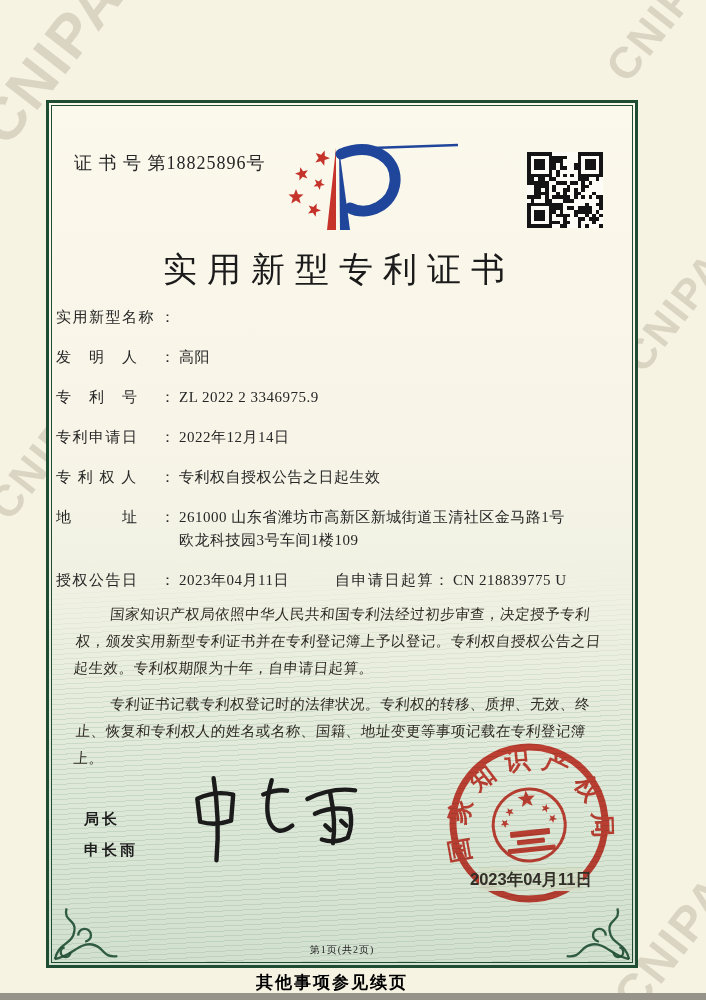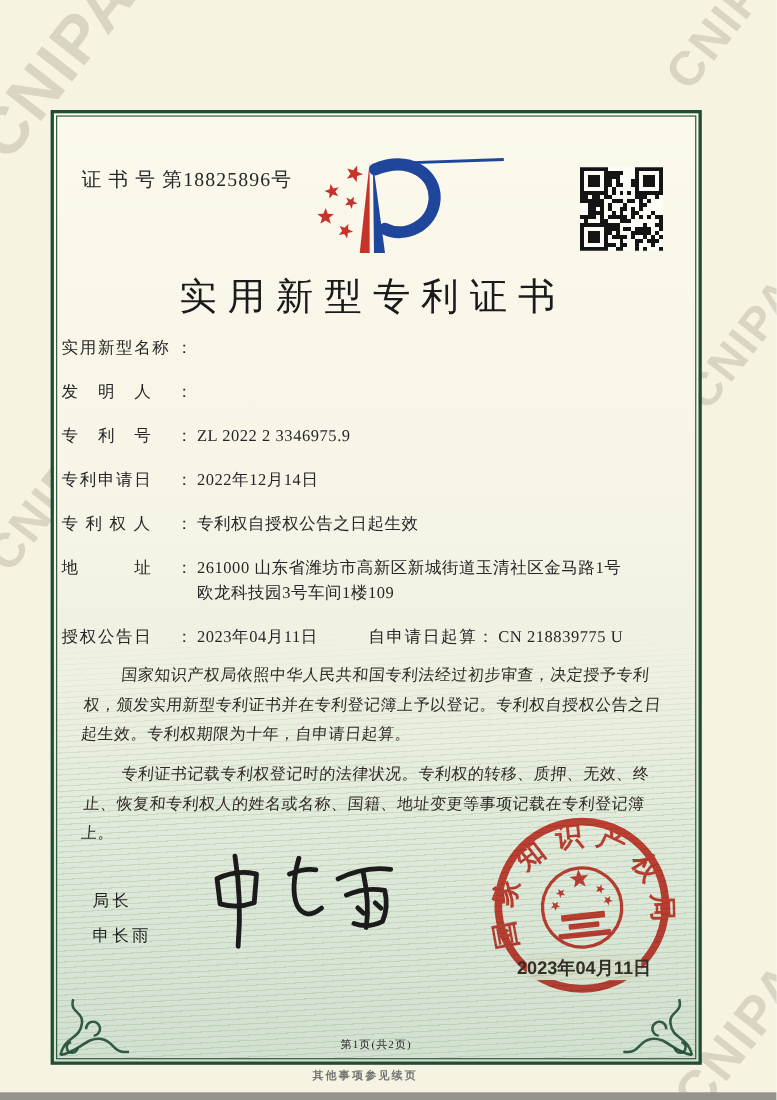--- a/index.html
+++ b/index.html
@@ -73,39 +73,39 @@
   .fcolon{flex:0 0 auto;margin-right:4px;}
   .fvalue{flex:1;letter-spacing:.5px;white-space:pre-line;}
   .flabel2{flex:0 0 auto;margin-left:46px;letter-spacing:1.5px;white-space:pre;}
   .fvalue2{flex:0 0 auto;letter-spacing:.5px;}
 
   .paras{position:absolute;left:76px;top:601px;width:530px;font-size:14.5px;line-height:1.85;
     letter-spacing:.5px;color:#2e2a24;z-index:4;}
   .paras p{margin:0 0 10px 0;text-indent:2.2em;transform:skewX(-5deg);transform-origin:left center;}
 
   .sig-title,.sig-name{position:absolute;left:84px;font-family:"Liberation Sans","DejaVu Sans",sans-serif;
-    font-weight:normal;font-size:15px;letter-spacing:3px;color:#1f1f1f;z-index:5;}
+    font-weight:bold;font-size:15px;letter-spacing:3px;color:#1f1f1f;z-index:5;}
   .sig-title{top:810px;}
   .sig-name{top:841px;}
   .sig-script{position:absolute;left:182px;top:770px;width:195px;height:95px;z-index:5;}
   .sig-script path{stroke:#1b1b1b;stroke-width:4.4;fill:none;stroke-linecap:round;stroke-linejoin:round;}
 
   .seal{position:absolute;left:443px;top:737px;width:172px;height:172px;z-index:6;
     mix-blend-mode:multiply;opacity:.93;}
   .seal .ring{stroke:var(--seal-red);fill:none;stroke-width:7;}
   .seal .emblem{fill:var(--seal-red);}
   .seal .emblem-ring{stroke:var(--seal-red);fill:none;stroke-width:3;}
   .seal text{fill:var(--seal-red);font-family:"Liberation Sans","DejaVu Sans",sans-serif;}
   .seal .date-bg{fill:#fdfaf1;opacity:.95;}
   .seal .date-text{fill:#2c2520;font-weight:bold;font-size:16.5px;}
 
   .page-ind{position:absolute;left:0;right:0;bottom:8px;text-align:center;font-size:10px;
     letter-spacing:1px;z-index:4;}
   .footer-note{position:absolute;left:0;top:971px;width:664px;text-align:center;font-weight:bold;
-    font-size:10px;letter-spacing:2px;color:#737373;z-index:4;}
+    font-size:17px;letter-spacing:2px;color:#000000;z-index:4;}
   .bottom-strip{position:absolute;left:0;bottom:0;width:100%;height:7px;background:#96938a;z-index:7;}
 </style>
 </head>
 <body>
 
 <span class="wm wm1">CNIPA</span>
 <span class="wm wm2">CNIPA</span>
 <span class="wm wm3">CNIPA</span>
 <span class="wm wm4">CNIPA</span>
 <span class="wm wm5">CNIPA</span>
@@ -390,20 +390,21 @@
 <div class="title">实用新型专利证书</div>
 
 <div class="fields">
   <div class="field-row">
     <span class="flabel">实用新型名称</span>
       <span class="fcolon">：</span>
   </div>
   <div class="field-row">
     <span class="flabel">发　明　人</span>
       <span class="fcolon">：</span>
+      <span class="fvalue">高阳</span>
   </div>
   <div class="field-row">
     <span class="flabel">专　利　号</span>
       <span class="fcolon">：</span>
       <span class="fvalue">ZL 2022 2 3346975.9</span>
   </div>
   <div class="field-row">
     <span class="flabel">专利申请日</span>
       <span class="fcolon">：</span>
       <span class="fvalue">2022年12月14日</span>

